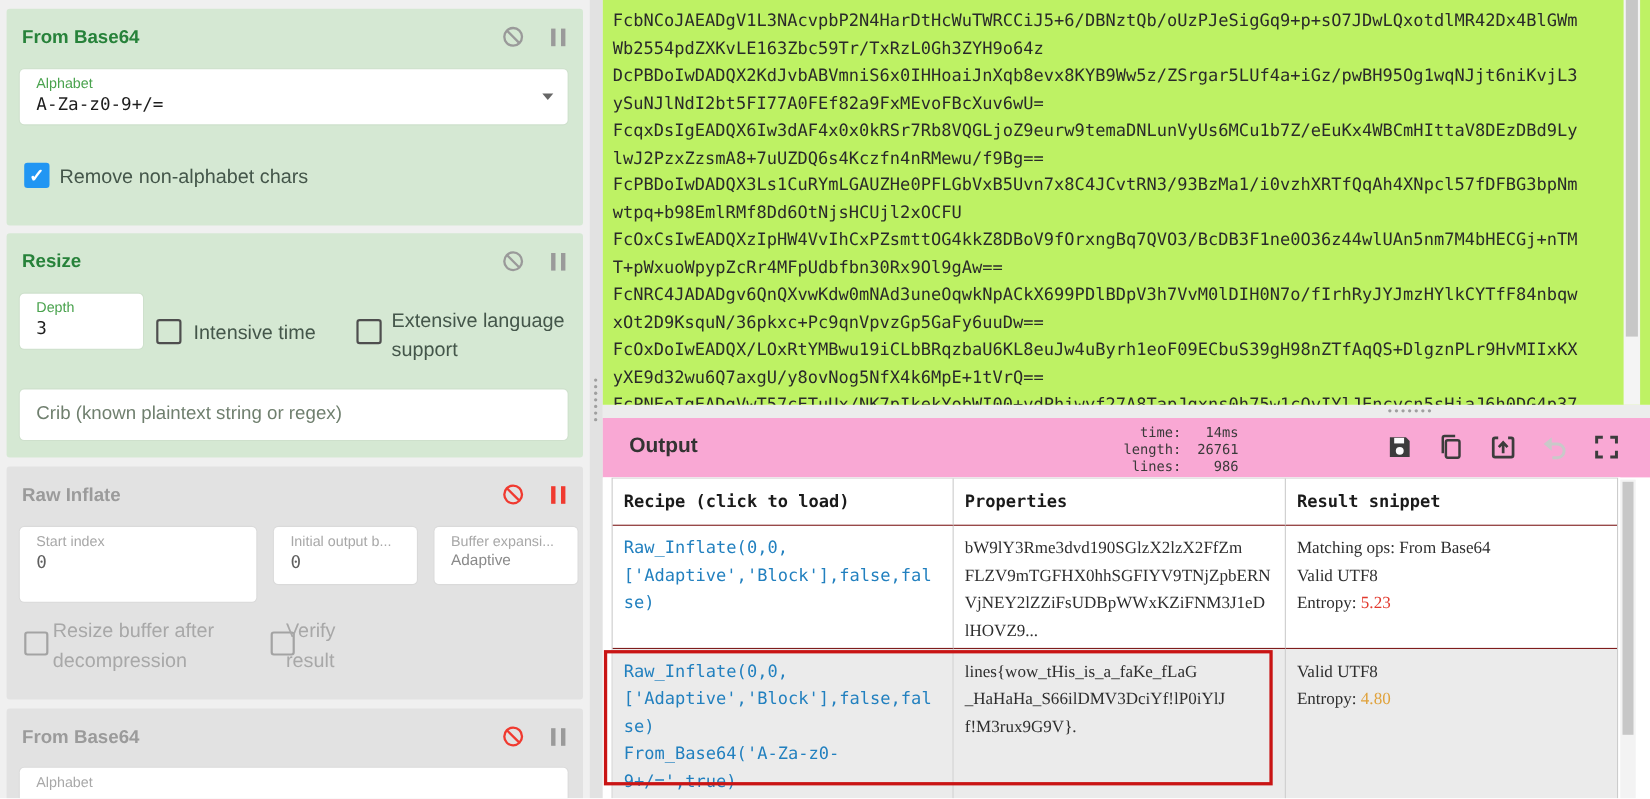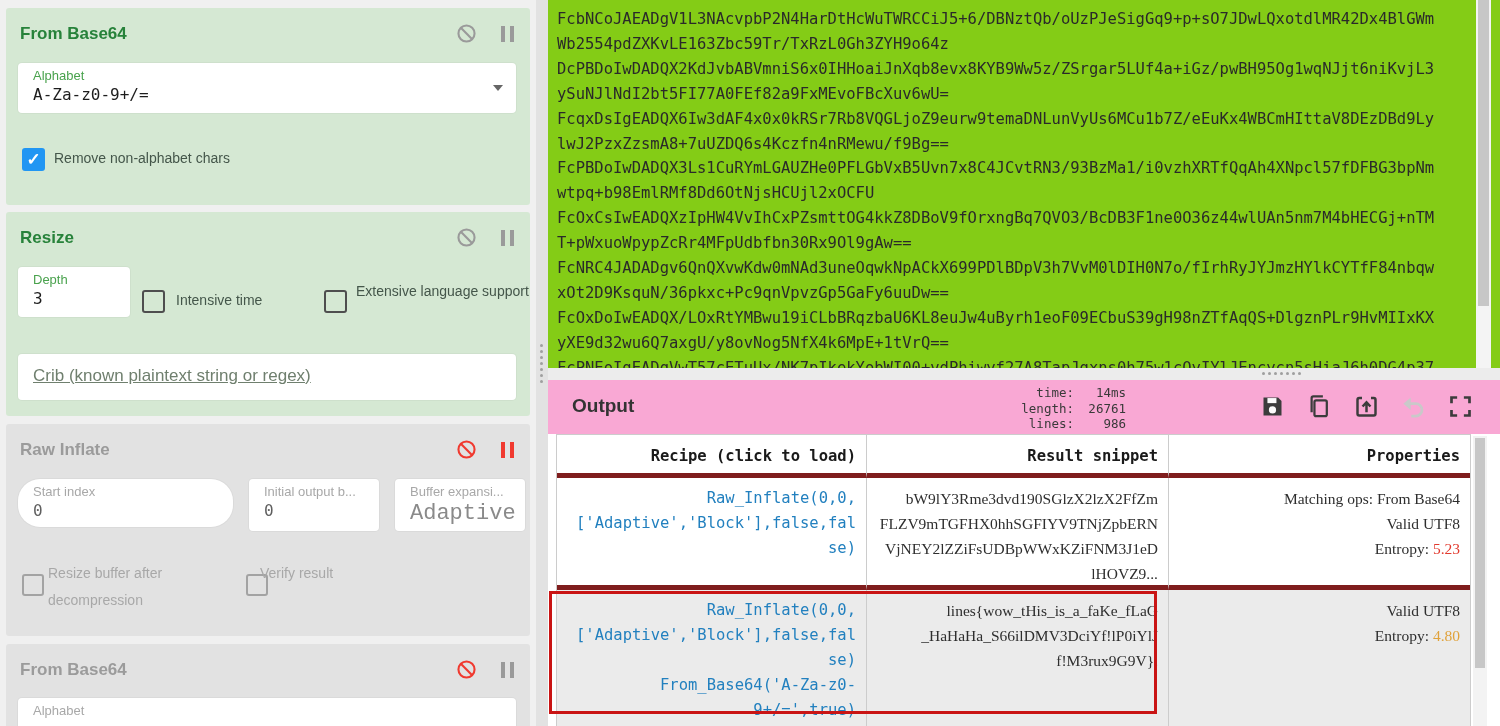--- a/index.html
+++ b/index.html
@@ -24,42 +24,42 @@
   .gray-ic { color:#9a9a9a; } .red-ic { color:#f03a30; }
   .pause { display:flex; gap:5px; }
   .pause i { display:block; width:4px; height:16px; background:currentColor; }
 
   .field { position:absolute; background:#fff; border-radius:4px; box-shadow:0 0 0 1px rgba(0,0,0,0.03); }
   .f-label { position:absolute; left:15px; top:5px; font-size:13px; }
   .enabled  .f-label { color:#49a24d; }
   .disabled .f-label { color:#a8a8a8; }
   .f-value { position:absolute; left:15px; top:22px; font-family:"DejaVu Sans Mono", monospace; font-size:16px; color:#1d1d1d; white-space:nowrap; overflow:hidden; }
   .disabled .f-value { color:#5f5f5f; }
-  .f-value.sans { font-family:Liberation Mono, monospace; font-size:22px; color:#8a8a8a; }
+  .f-value.sans { font-family:Liberation Sans, sans-serif; font-size:14px; color:#8a8a8a; }
   .caret { position:absolute; right:13px; top:22px; width:0; height:0; border-left:5px solid transparent; border-right:5px solid transparent; border-top:6px solid #666; }
 
   .cb { position:absolute; width:23px; height:23px; border-radius:3px; }
   .cb.checked { background:#2196f3; color:#fff; font-size:17px; font-weight:bold; text-align:center; line-height:23px; }
   .cb.empty-dark { border:2px solid #4e4e4e; background:transparent; }
   .cb.empty-gray { border:2px solid #a3a3a3; background:transparent; }
-  .cb-label { position:absolute; font-size:14px; }
+  .cb-label { position:absolute; font-size:18px; }
   .enabled  .cb-label { color:#44564a; }
   .disabled .cb-label { color:#a8a8a8; line-height:27px; }
 
-  .crib-ph { position:absolute; left:15px; top:12px; font-size:17px; color:#6f7f6e;text-decoration:underline; }
+  .crib-ph { position:absolute; left:15px; top:12px; font-size:17px; color:#6f7f6e; }
 
   
   .v-split { position:absolute; left:536px; top:0; width:12px; height:726px; background:#e2e2e2; }
   .grip-v { position:absolute; left:4px; top:344px; display:flex; flex-direction:column; gap:3px; }
   .grip-v b, .grip-h b { width:3px; height:3px; border-radius:50%; background:#9f9f9f; }
   .h-split { position:absolute; left:548px; top:368px; width:952px; height:12px; background:#ececec; }
   .grip-h { position:absolute; left:714px; top:4px; display:flex; gap:3px; }
 
   
-  .input-area { position:absolute; left:548px; top:0; width:952px; height:368px; background:#84cc16; overflow:hidden; }
+  .input-area { position:absolute; left:548px; top:0; width:952px; height:368px; background:#bef264; overflow:hidden; }
   .in-lines { position:absolute; left:9px; top:7px; }
   .in-lines div { font-family:"DejaVu Sans Mono", monospace; font-size:15.5px; line-height:24.9px; color:#2a2a2a; white-space:pre; }
   .sbar { position:absolute; background:#f4f4f4; }
   .sbar .thumb { position:absolute; background:#c7c7c7; }
   .in-sbar { left:1476px; top:0; width:15px; height:368px; }
   .in-sbar .thumb { left:2px; width:11px; top:0; height:306px; }
 
   
   .out-head { position:absolute; left:548px; top:380px; width:952px; height:54px; background:#f9a8d4; }
   .out-title { position:absolute; left:24px; top:15px; font-size:19px; font-weight:bold; color:#333; }
@@ -67,22 +67,22 @@
            font-family:"DejaVu Sans Mono", monospace; font-size:12.5px; line-height:15.5px; color:#3a3a3a; }
   .stats span { text-align:right; white-space:pre; }
   .toolbar { position:absolute; right:26px; top:13px; display:flex; gap:20px; align-items:center; }
   .tb-ic { width:27px; height:27px; color:#3c3c3c; }
   .tb-ic.dim { color:#c9c9c9; }
 
   
   .out-body { position:absolute; left:548px; top:434px; width:925px; height:292px; background:#fff; overflow:hidden; }
   .tbl { position:absolute; left:8px; top:0; width:915px; display:grid; grid-template-columns:310px 302px 301px;
          border:1px solid #ccc; }
-  .cell { border-right:1px solid #ccc; border-bottom:5px solid #7f1d1d; padding:8px 10px;
-          font-family:"DejaVu Sans Mono", monospace; font-size:15.5px; line-height:25px; color:#2e2e2e; overflow:hidden;text-align:right; }
+  .cell { border-right:1px solid #ccc; border-bottom:1px solid #7f1d1d; padding:8px 10px;
+          font-family:"DejaVu Sans Mono", monospace; font-size:15.5px; line-height:25px; color:#2e2e2e; overflow:hidden; }
   .cell:nth-child(3n) { border-right:none; }
   .hcell { font-weight:bold; color:#1a1a1a; height:43px; padding-top:9px; }
   .r1 { height:112px; }
   .r2 { height:200px; background:#ebebeb; }
   .recipe-cell div { color:#2280bf; white-space:pre; }
   .res-cell div, .prop-cell div { white-space:pre;font-family:Liberation Serif, serif; }
   .ent-red { color:#e23a2e; }
   .ent-orange { color:#e0a23b; }
 
   .out-sbar { left:1473px; top:436px; width:14px; height:290px; background:#f3f3f3; }
@@ -148,21 +148,21 @@
       <span class="op-icons">
         <svg class="ban red-ic" viewBox="0 0 24 24">
           <circle cx="12" cy="12" r="9.2" fill="none" stroke="currentColor" stroke-width="2.4"></circle>
           <line x1="5.8" y1="5.8" x2="18.2" y2="18.2" stroke="currentColor" stroke-width="2.4"></line>
         </svg>
         <span class="pause red-ic">
             <i></i>
             <i></i>
           </span>
       </span>
-      <div class="field" style="left:12px; top:55px; width:215px; height:48px;border-radius:22px;">
+      <div class="field" style="left:12px; top:55px; width:215px; height:68px;">
         <span class="f-label">Start index</span>
         <span class="f-value">0</span>
       </div>
       <div class="field" style="left:243px; top:55px; width:130px; height:52px;">
         <span class="f-label">Initial output b...</span>
         <span class="f-value">0</span>
       </div>
       <div class="field" style="left:389px; top:55px; width:130px; height:52px;">
         <span class="f-label">Buffer expansi...</span>
         <span class="f-value sans">Adaptive</span>
@@ -267,22 +267,22 @@
       </svg>
       <svg class="tb-ic" viewBox="0 0 24 24">
         <path d="M4 9 V4 h5 M15 4 h5 v5 M20 15 v5 h-5 M9 20 H4 v-5" fill="none" stroke="currentColor" stroke-width="2.4"></path>
       </svg>
     </div>
   </div>
 
   <div class="out-body">
     <div class="tbl">
       <div class="cell hcell">Recipe (click to load)</div>
+      <div class="cell hcell">Properties</div>
       <div class="cell hcell">Result snippet</div>
-      <div class="cell hcell">Properties</div>
 
       <div class="cell r1 recipe-cell">
         <div>Raw_Inflate(0,0,</div>
         <div>['Adaptive','Block'],false,fal</div>
         <div>se)</div>
       </div>
       <div class="cell r1 res-cell">
         <div>bW9lY3Rme3dvd190SGlzX2lzX2FfZm</div>
         <div>FLZV9mTGFHX0hhSGFIYV9TNjZpbERN</div>
         <div>VjNEY2lZZiFsUDBpWWxKZiFNM3J1eD</div>

